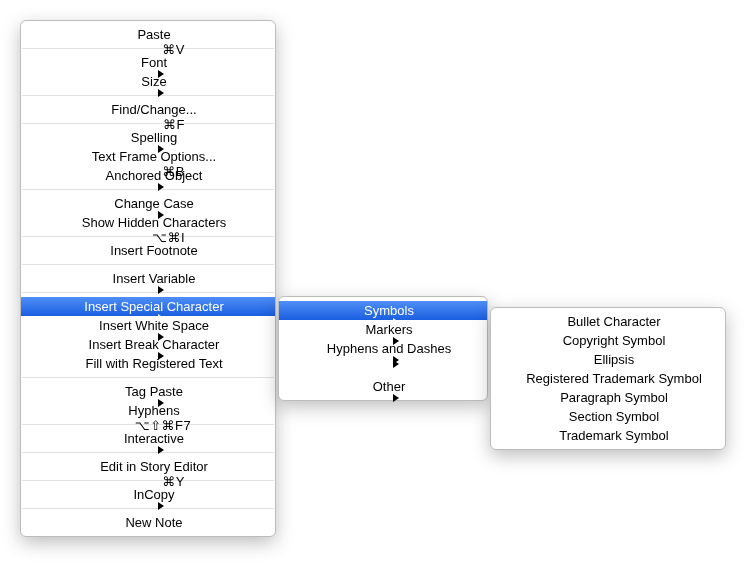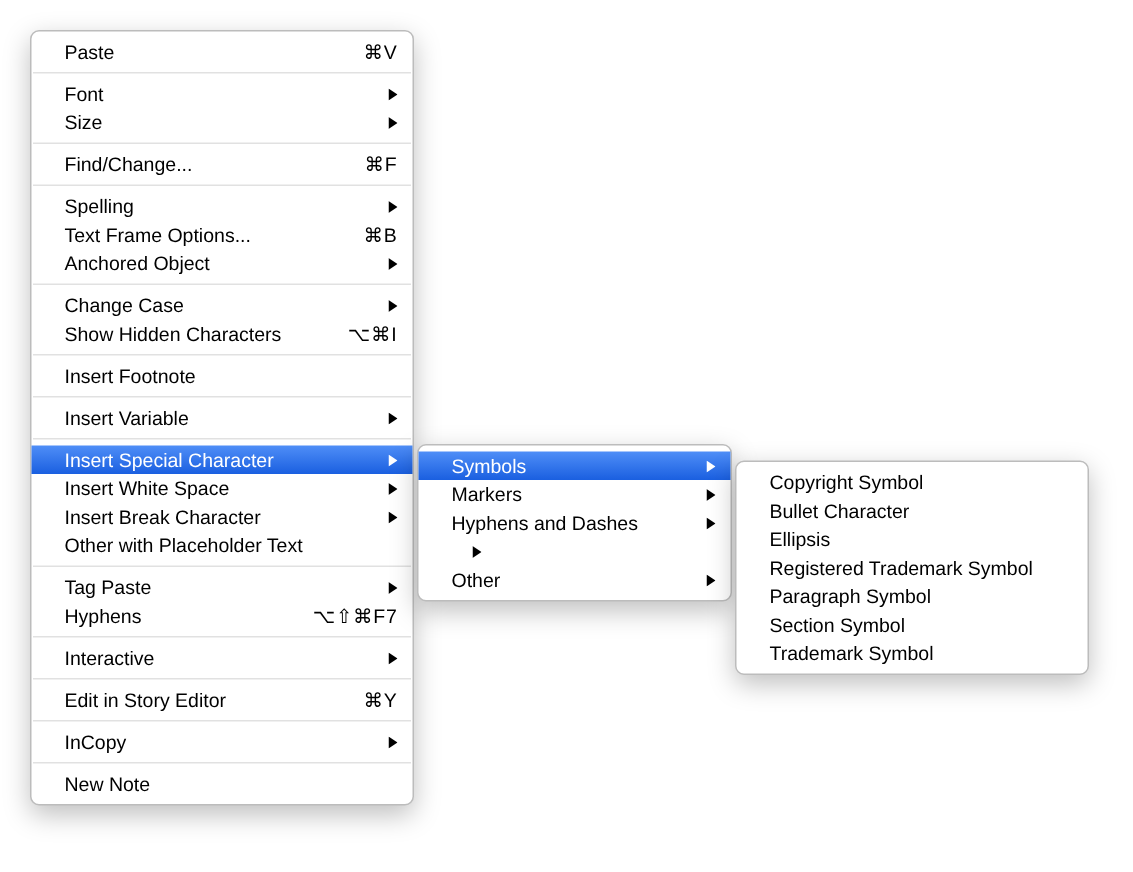--- a/index.html
+++ b/index.html
@@ -20,20 +20,21 @@
       padding: 4px 0;
     }
     .menu-item {
       display: flex;
       align-items: center;
       padding: 2px 10px 2px 22px;
       height: 19px;
       white-space: nowrap;
       cursor: default;
       color: #000;
+      flex-direction: column;
     }
     .menu-item.highlight {
       background: linear-gradient(to bottom, #4f8ef7, #1a5fe0);
       color: #fff;
     }
     .menu-item .label { flex: 1; }
     .menu-item .shortcut {
       color: #000;
       margin-left: 18px;
       font-size: 13px;
@@ -156,21 +157,21 @@
   </div>
   <div class="menu-item">
     <span class="label">Insert Break Character</span>
     <span class="arrow">
         <svg viewBox="0 0 6 8">
           <path d="M0 0 L6 4 L0 8 Z"></path>
         </svg>
       </span>
   </div>
   <div class="menu-item">
-    <span class="label">Other with Placeholder Text</span>
+    <span class="label">Fill with Registered Text</span>
   </div>
   <div class="separator"></div>
   <div class="menu-item">
     <span class="label">Tag Paste</span>
     <span class="arrow">
         <svg viewBox="0 0 6 8">
           <path d="M0 0 L6 4 L0 8 Z"></path>
         </svg>
       </span>
   </div>
@@ -244,26 +245,26 @@
     <span class="arrow">
         <svg viewBox="0 0 6 8">
           <path d="M0 0 L6 4 L0 8 Z"></path>
         </svg>
       </span>
   </div>
 </div>
 
 <div class="menu level3">
   <div class="menu-item">
+    <span class="label">Bullet Character</span>
+  </div>
+  <div class="menu-item">
     <span class="label">Copyright Symbol</span>
   </div>
   <div class="menu-item">
-    <span class="label">Bullet Character</span>
-  </div>
-  <div class="menu-item">
     <span class="label">Ellipsis</span>
   </div>
   <div class="menu-item">
     <span class="label">Registered Trademark Symbol</span>
   </div>
   <div class="menu-item">
     <span class="label">Paragraph Symbol</span>
   </div>
   <div class="menu-item">
     <span class="label">Section Symbol</span>

